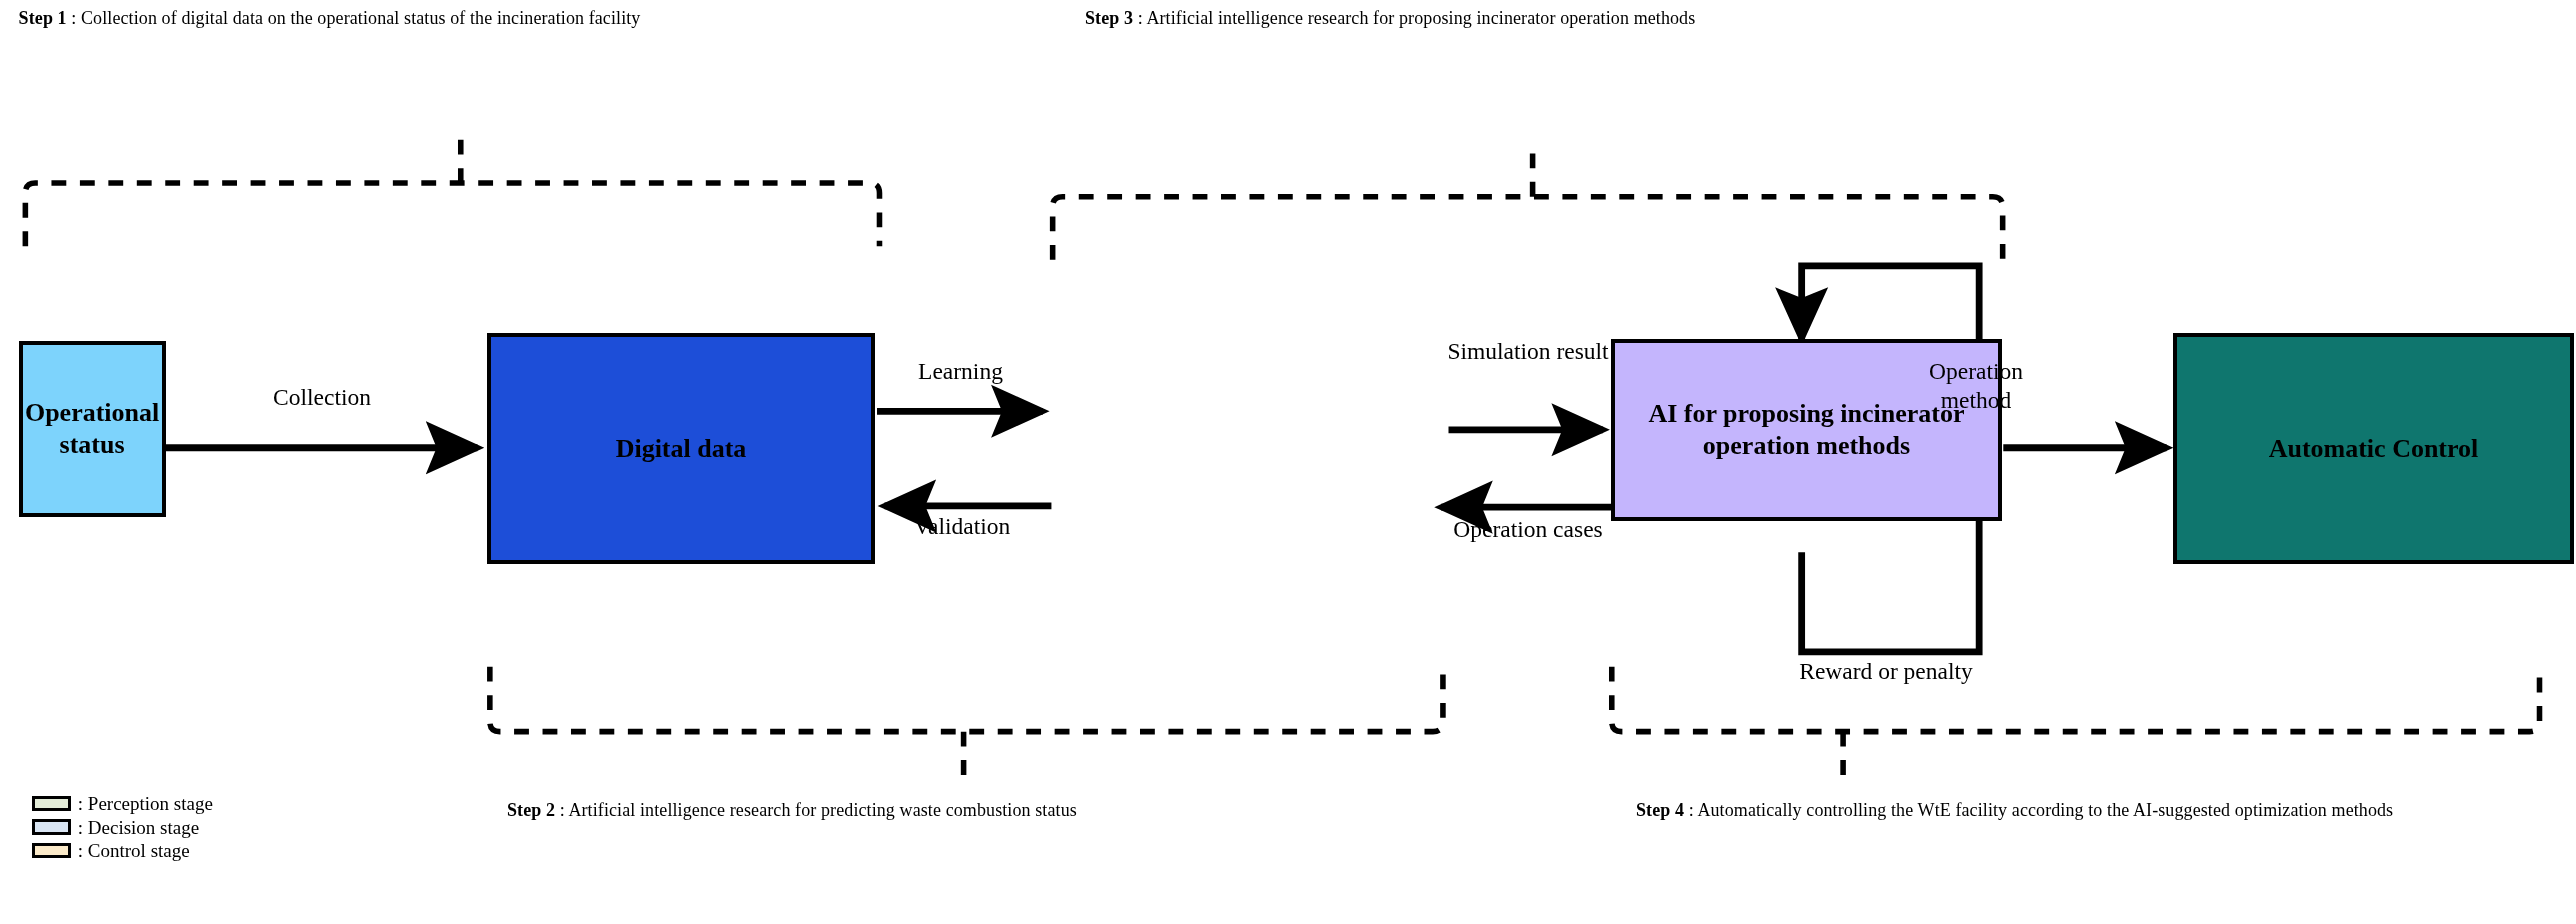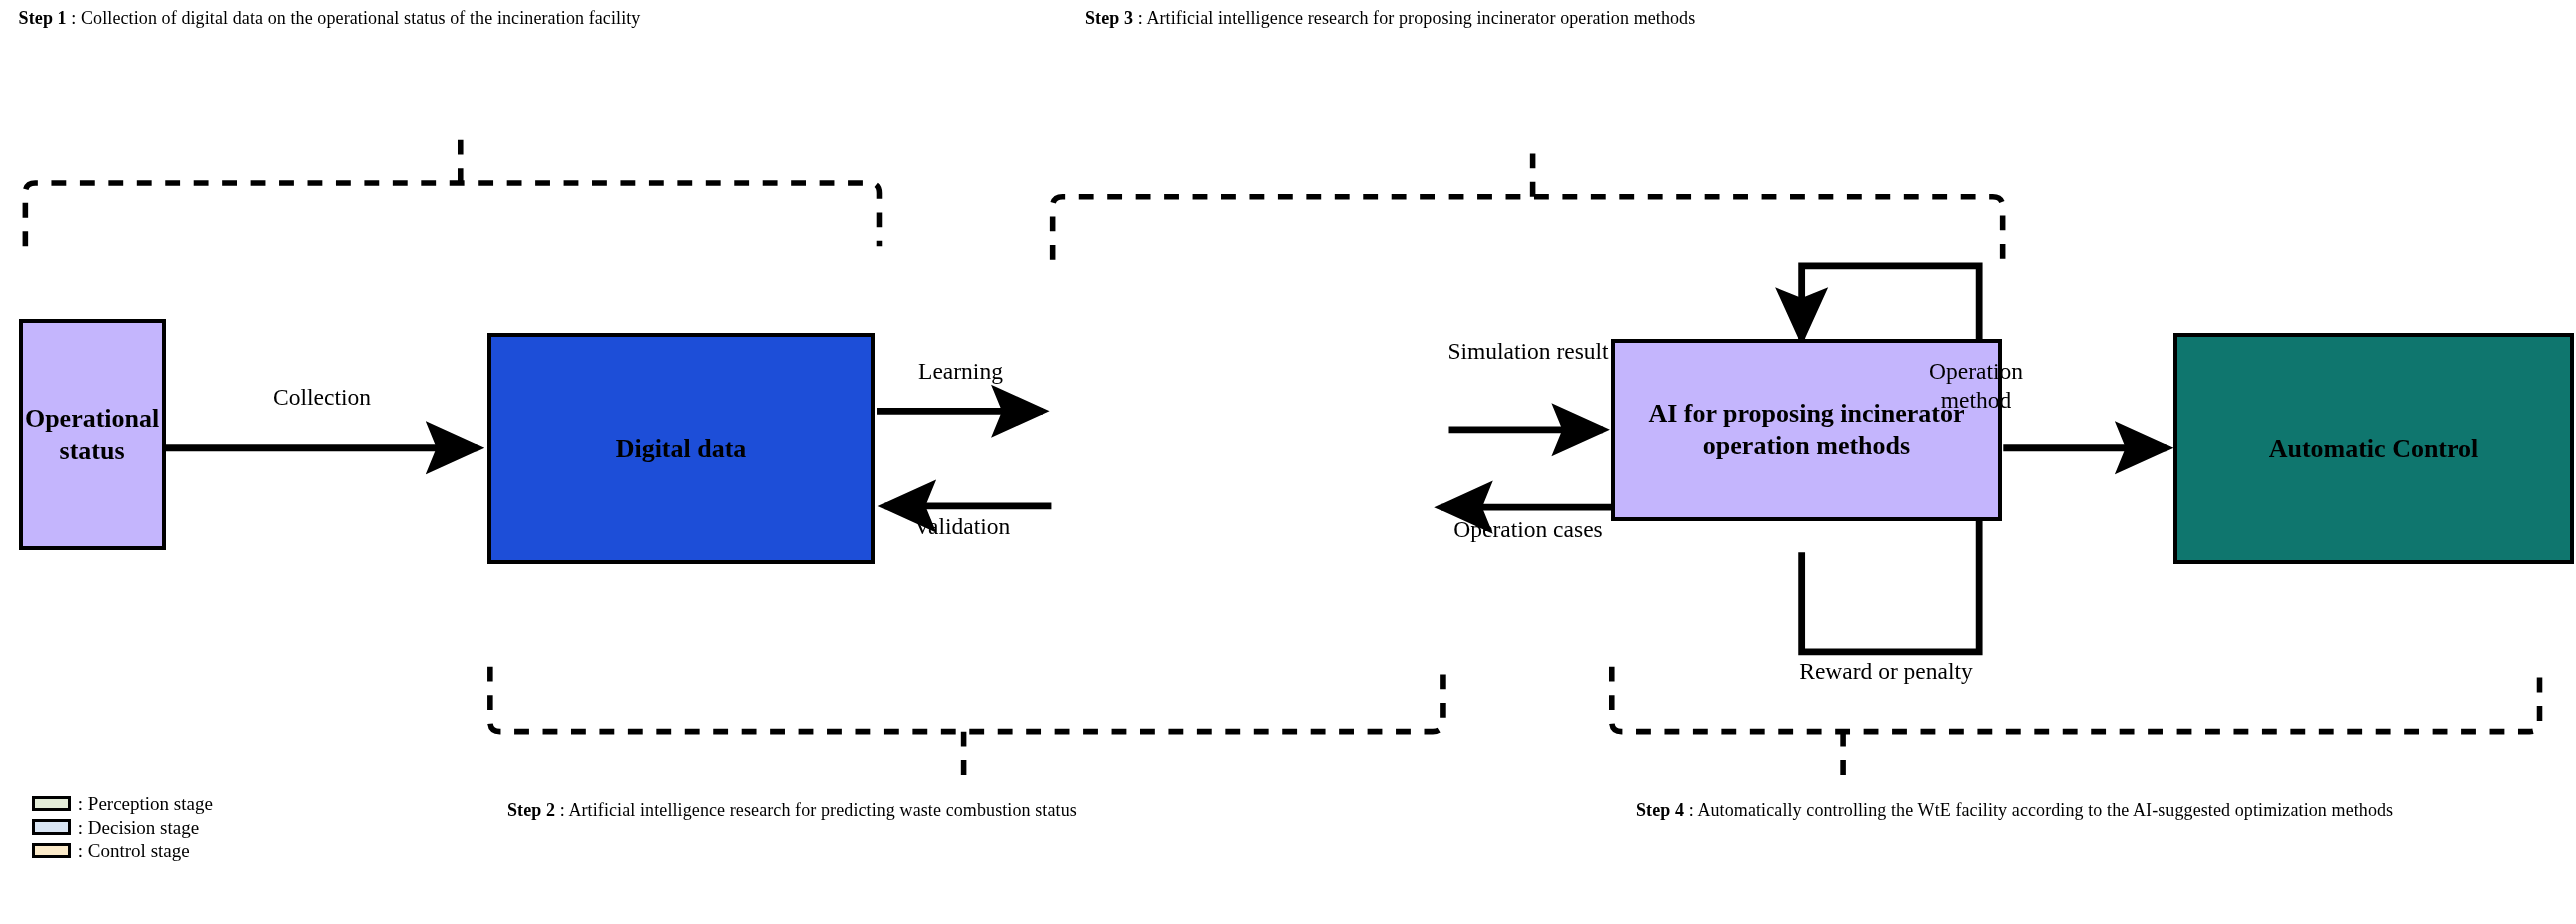--- a/index.html
+++ b/index.html
@@ -98,21 +98,21 @@
 
     <g>
       <line x1="3239" y1="724" x2="3503" y2="724" stroke="#000" stroke-width="11" marker-end="url(#ah)"></line>
     </g>
 
     <g fill="none" stroke="#000" stroke-width="11">
       <path d="M2913,893 L2913,1054 L3200,1054 L3200,430 L2913,430 L2913,548" marker-end="url(#ah)"></path>
     </g>
   </svg>
 
-  <div class="pbox" style="left:18.6px;top:319px;width:147px;height:231px;background:#c4b5fd;font-size:26px;">
+  <div class="pbox" style="left:18.6px;top:341px;width:147px;height:176px;background:#7dd3fc;font-size:26px;">
     <span class="txt">Operational status</span>
   </div>
 
   <div class="pbox" style="left:487px;top:333px;width:388px;height:231px;background:#1d4ed8;font-size:26px;">
     <span class="txt">Digital data</span>
   </div>
 
 
   <div class="pbox" style="left:1611px;top:339px;width:391px;height:182px;background:#c4b5fd;font-size:26px;">
     <span class="txt">AI for proposing incinerator operation methods</span>

